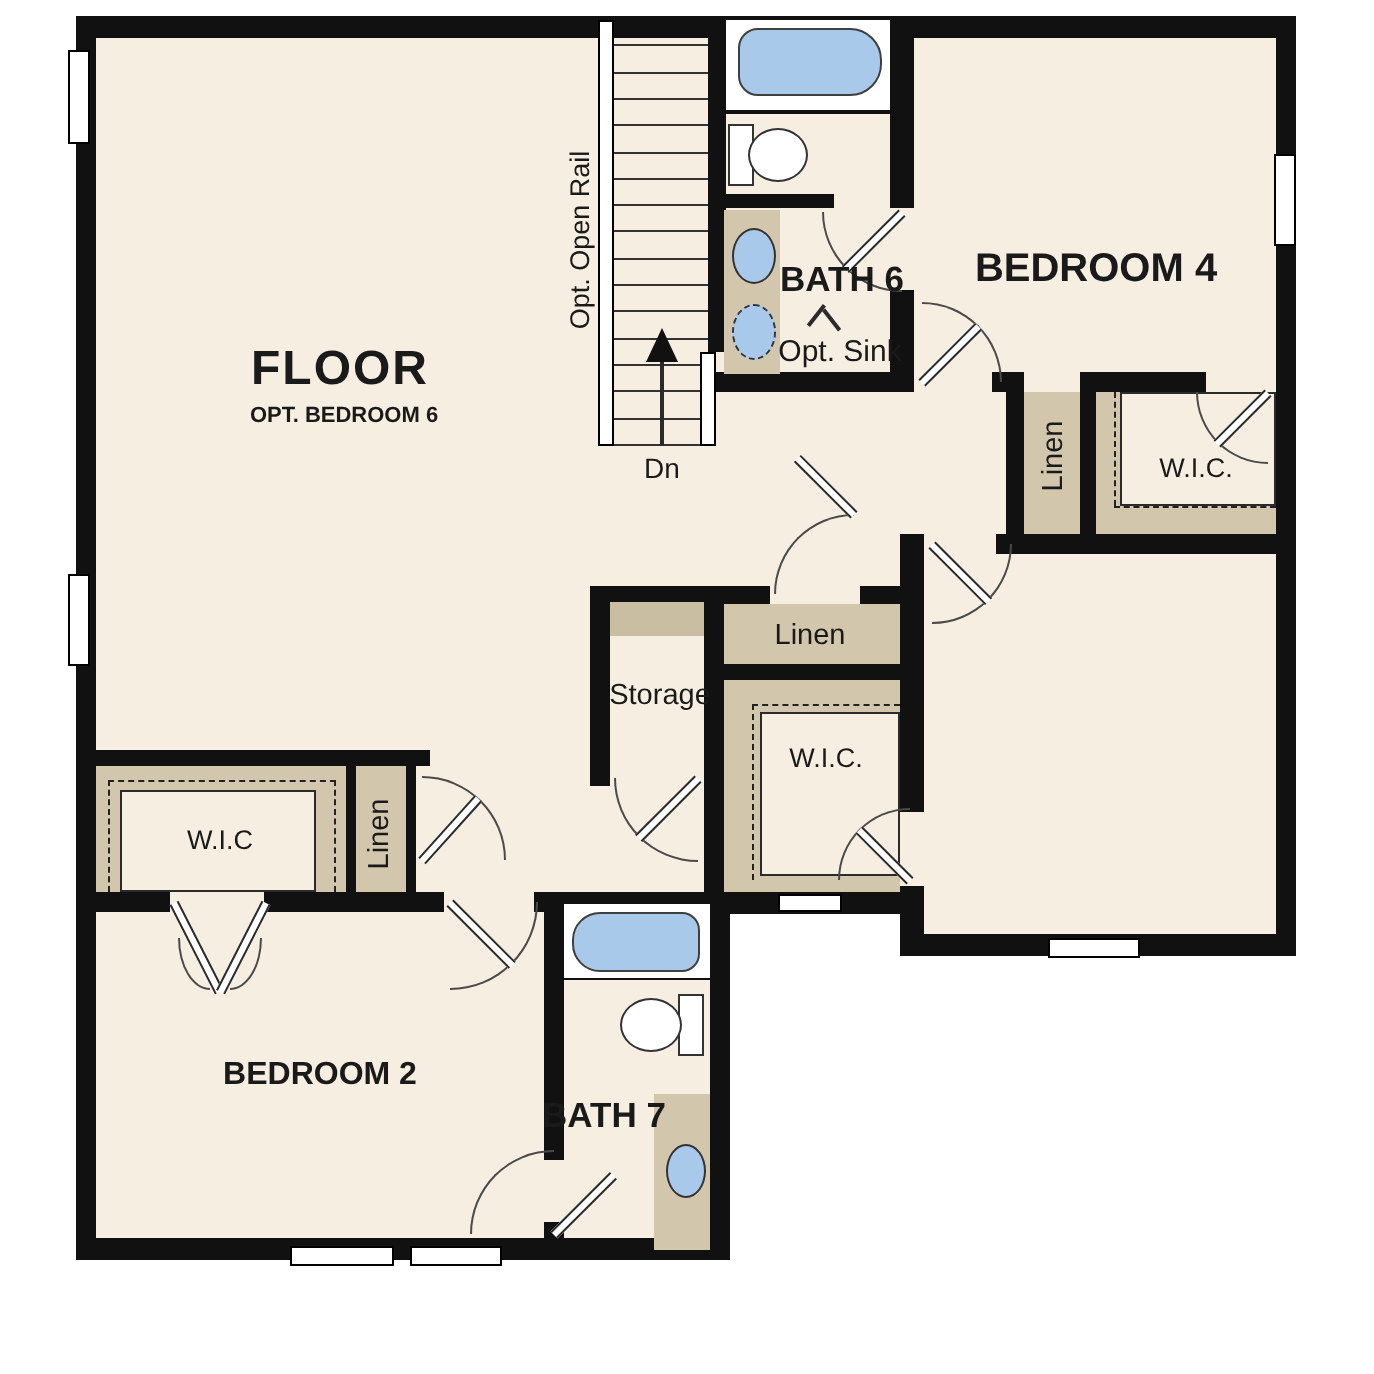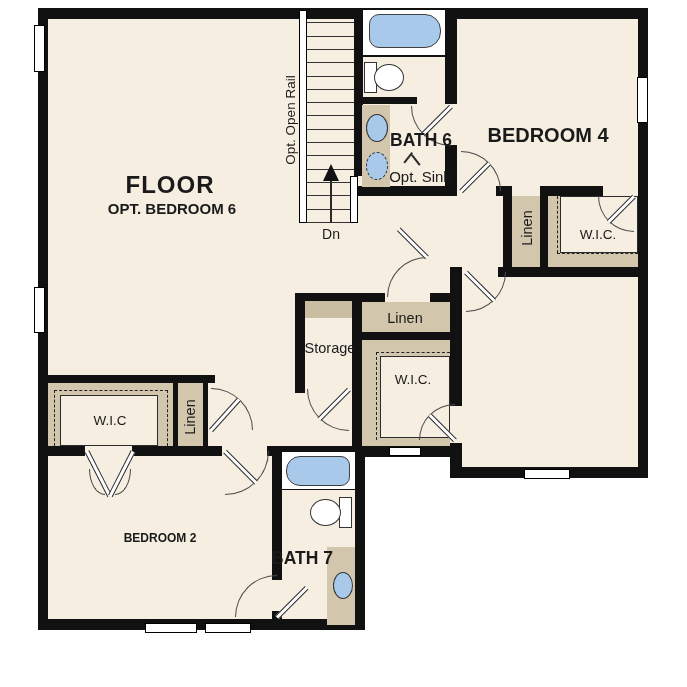--- a/index.html
+++ b/index.html
@@ -185,23 +185,23 @@
 
   <div class="leaf" style="left:87px;top:449px;width:50px;transform:rotate(63deg);"></div>
   <div class="leaf" style="left:133px;top:449px;width:50px;transform:rotate(117deg);"></div>
   <div class="arc bl" style="left:89px;top:469px;width:16px;height:26px;"></div>
   <div class="arc br" style="left:115px;top:469px;width:16px;height:26px;"></div>
 
   <div class="arc tl" style="left:235px;top:575px;width:42px;height:42px;"></div>
   <div class="leaf" style="left:277px;top:615px;width:42px;transform:rotate(-45deg);"></div>
 
   <div class="lbl" style="left:170px;top:185px;font-size:24px;letter-spacing:1px;">FLOOR</div>
-  <div class="lbl" style="left:172px;top:208px;font-size:15px;">OPT. BEDROOM 6</div>
+  <div class="lbl" style="left:172px;top:208px;font-size:11px;">OPT. BEDROOM 6</div>
   <div class="lbl" style="left:548px;top:99px;font-size:20px;margin-top:36px;">BEDROOM 4</div>
-  <div class="lbl" style="left:160px;top:538px;font-size:12px;">BEDROOM 2</div>
+  <div class="lbl" style="left:160px;top:538px;font-size:16px;">BEDROOM 2</div>
   <div class="lbl wrap" style="left:421px;top:140px;width:64px;font-size:17.5px;">BATH 6</div>
   <div class="lbl wrap" style="left:302px;top:558px;width:64px;font-size:17.5px;">BATH 7</div>
   <div class="lbl sm" style="left:420px;top:176px;font-size:15px;">Opt. Sink</div>
   <div class="lbl sm" style="left:330px;top:348px;font-size:14.5px;">Storage</div>
   <div class="lbl sm" style="left:405px;top:318px;font-size:14.5px;">Linen</div>
   <div class="lbl sm vert" style="left:190px;top:417px;font-size:14.5px;">Linen</div>
   <div class="lbl sm vert" style="left:527px;top:228px;font-size:14.5px;">Linen</div>
   <div class="lbl sm" style="left:110px;top:420px;font-size:13.5px;">W.I.C</div>
   <div class="lbl sm" style="left:413px;top:379px;font-size:13.5px;">W.I.C.</div>
   <div class="lbl sm" style="left:598px;top:234px;font-size:13.5px;">W.I.C.</div>

